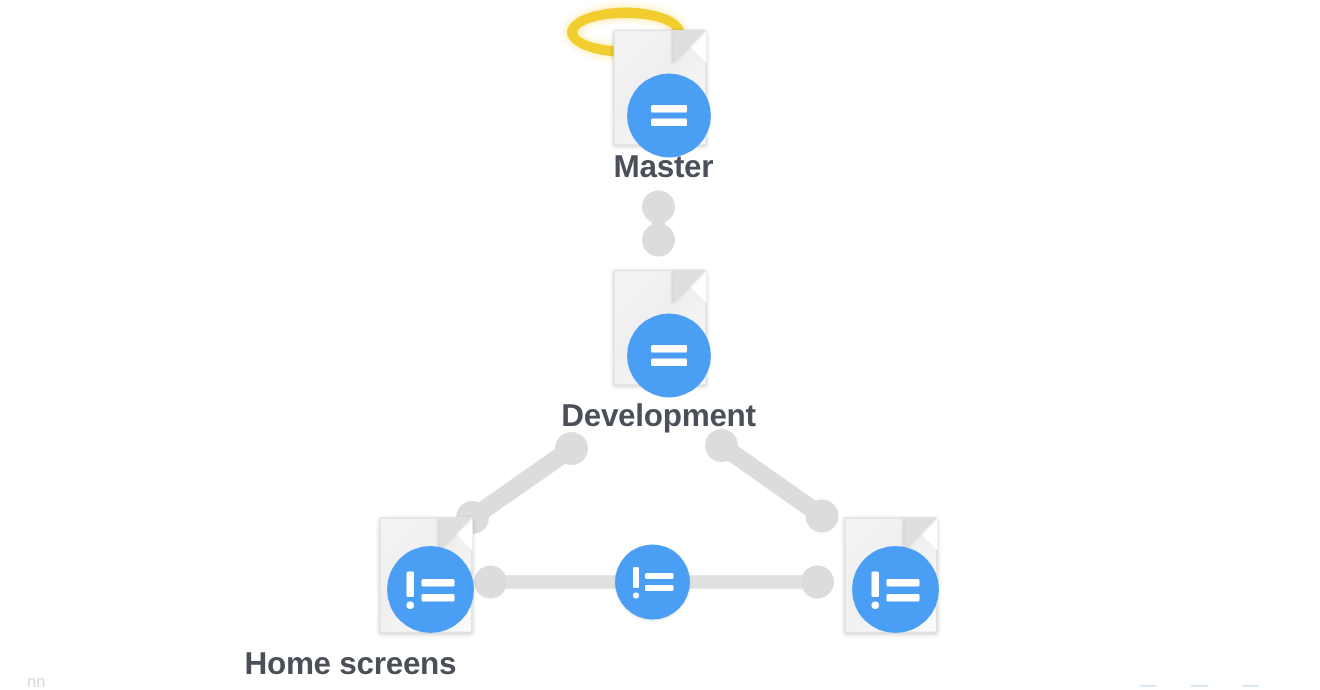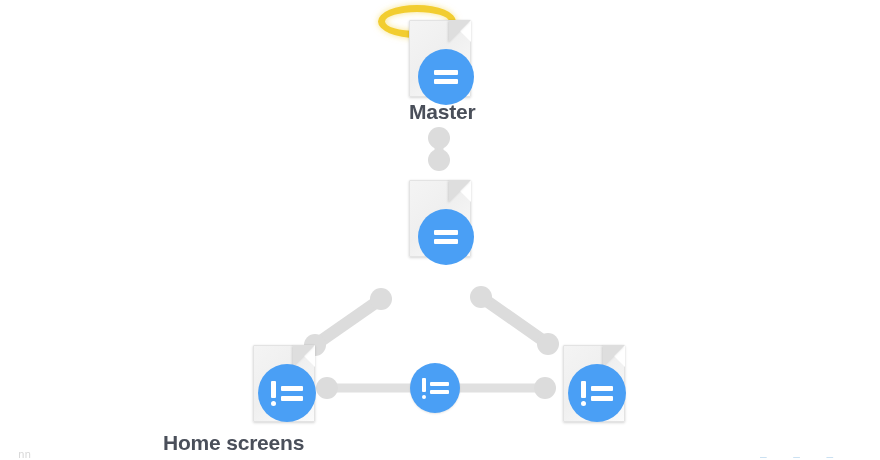--- a/index.html
+++ b/index.html
@@ -115,21 +115,21 @@
     font-family: "Liberation Sans", sans-serif;
     font-weight: bold;
     color: #4a4f5a;
     white-space: nowrap;
     letter-spacing: -0.2px;
   }
 
   
   .corner-artifact {
     position: absolute;
-    font-family: Liberation Mono, monospace;
+    font-family: Liberation Sans, sans-serif;
     color: #d8d8d8;
     white-space: nowrap;
     overflow: hidden;
   }
   .corner-artifact.right { color: #bcd9ef; }
 </style>
 </head>
 <body>
 
 <div id="canvas">
@@ -182,20 +182,21 @@
   <div class="doc" style="left:409px; top:180px; width:60px; height:75px;">
     <div class="fold-under"></div>
     <div class="fold-flap"></div>
     <div class="badge" style="left:8px; top:28px; width:56px; height:56px;">
       <span class="glyph g-eq">
         <span class="bar" style="width:24px; height:5px; margin-bottom:4px;"></span>
         <span class="bar" style="width:24px; height:5px;"></span>
       </span>
     </div>
   </div>
+  <div class="node-label" style="left:329px; top:266px; width:220px; text-align:center; font-size:21px;">Development</div>
 
   <div class="doc" style="left:253px; top:345px; width:60px; height:75px;">
     <div class="fold-under"></div>
     <div class="fold-flap"></div>
     <div class="badge" style="left:4px; top:18px; width:58px; height:58px;">
       <span class="glyph g-neq">
         <span class="excl" style="margin-right:5px;">
           <span class="stem" style="width:5px; height:17px; margin-bottom:3px;"></span>
           <span class="dot" style="width:5px; height:5px;"></span>
         </span>

